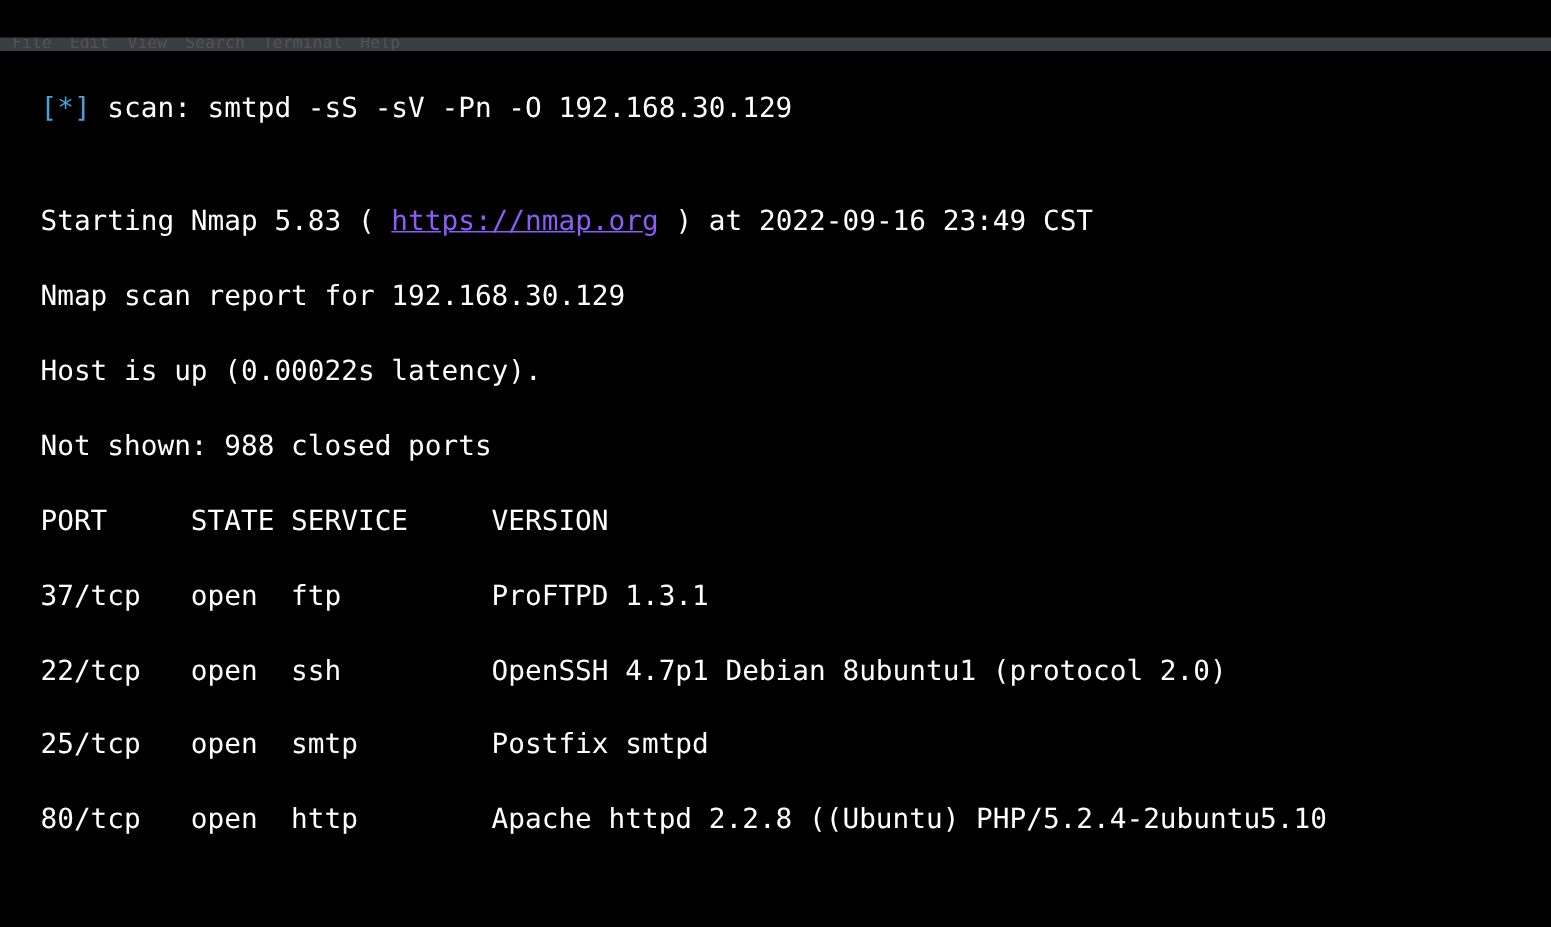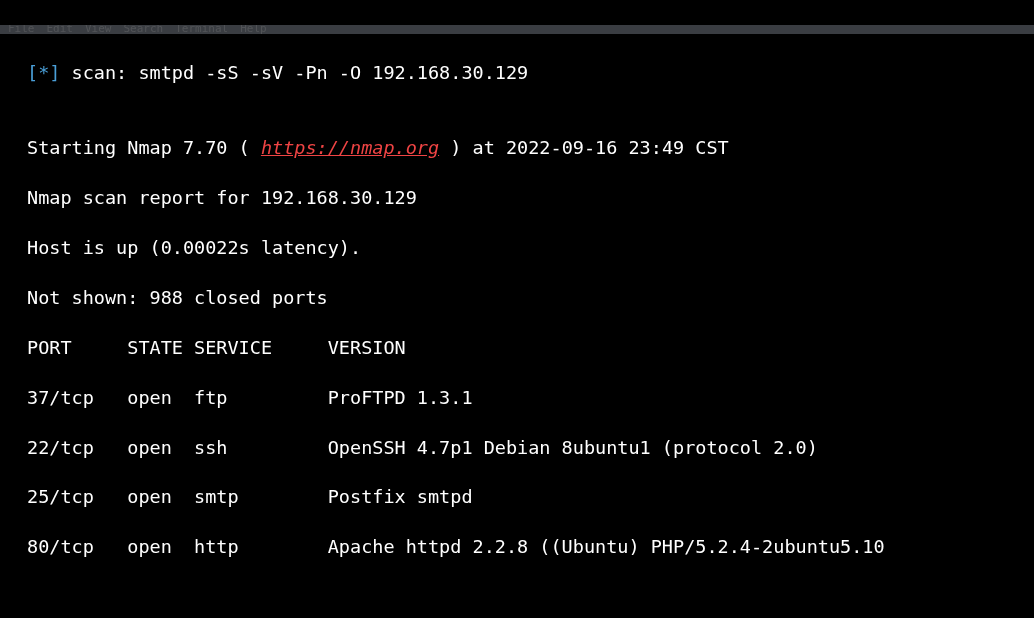--- a/index.html
+++ b/index.html
@@ -29,40 +29,40 @@
       overflow: hidden;
       margin-top: 25px;
     }
     .menubar span { opacity: 0.3; }
     .terminal {
       padding: 2px 24px 0 27px;
       white-space: pre;
     }
     .bracket { color: #4a9fd8; }
     .star { color: #4a9fd8; }
-    .blue { color: #ef4444; font-style: italic; }
+    .blue { color: #8b5cf6; }
     .underline { text-decoration: underline; }
     .line { display: block; }
   </style>
 </head>
 <body>
 
 <div class="menubar">
   <span>File</span>
   <span>Edit</span>
   <span>View</span>
   <span>Search</span>
   <span>Terminal</span>
   <span>Help</span>
 </div>
 
 <div class="terminal">
 <span class="line"><span class="bracket">[</span><span class="star">*</span><span class="bracket">]</span><span> scan: </span><span>smtpd -sS -sV -Pn -O 192.168.30.129</span></span>
 <span class="line"></span>
-<span class="line"><span>Starting Nmap 7.70 ( </span><span class="blue underline">https://nmap.org</span><span> ) at 2022-09-16 23:49 CST</span></span>
+<span class="line"><span>Starting Nmap 5.83 ( </span><span class="blue underline">https://nmap.org</span><span> ) at 2022-09-16 23:49 CST</span></span>
 <span class="line">Nmap scan report for 192.168.30.129</span>
 <span class="line">Host is up (0.00022s latency).</span>
 <span class="line">Not shown: 988 closed ports</span>
 <span class="line">PORT     STATE SERVICE     VERSION</span>
 <span class="line">37/tcp   open  ftp         ProFTPD 1.3.1</span>
 <span class="line">22/tcp   open  ssh         OpenSSH 4.7p1 Debian 8ubuntu1 (protocol 2.0)</span>
 <span class="line">25/tcp   open  smtp        Postfix smtpd</span>
 <span class="line">80/tcp   open  http        Apache httpd 2.2.8 ((Ubuntu) PHP/5.2.4-2ubuntu5.10</span>
 
 

